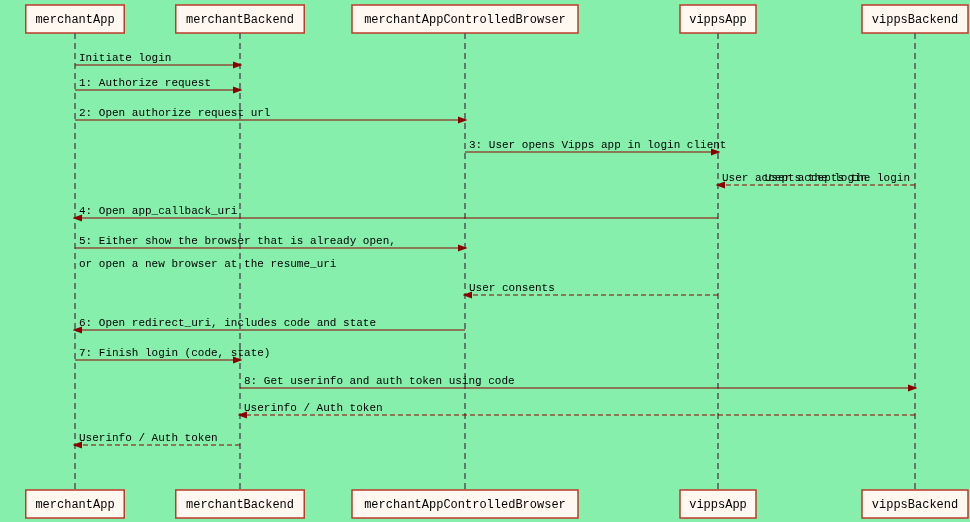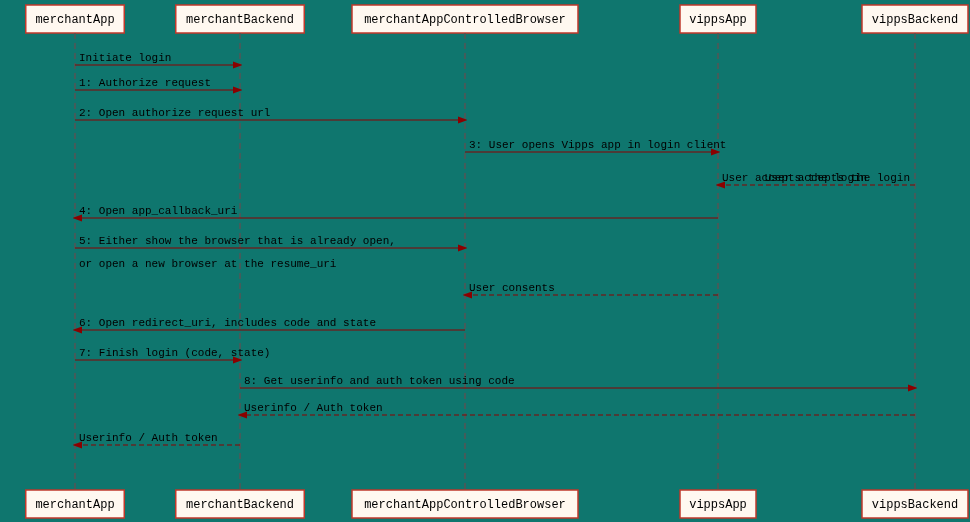--- a/index.html
+++ b/index.html
@@ -9,21 +9,21 @@
       font-size: 12px;
       width: 970px;
       height: 522px;
       overflow: hidden;
       position: relative;
     }
     .diagram-container {
       position: relative;
       width: 970px;
       height: 522px;
-      background: #0f766e;
+      background: #86efac;
     }
     svg.diagram-svg {
       position: absolute;
       top: 0;
       left: 0;
       width: 970px;
       height: 522px;
       pointer-events: none;
     }
   </style>

